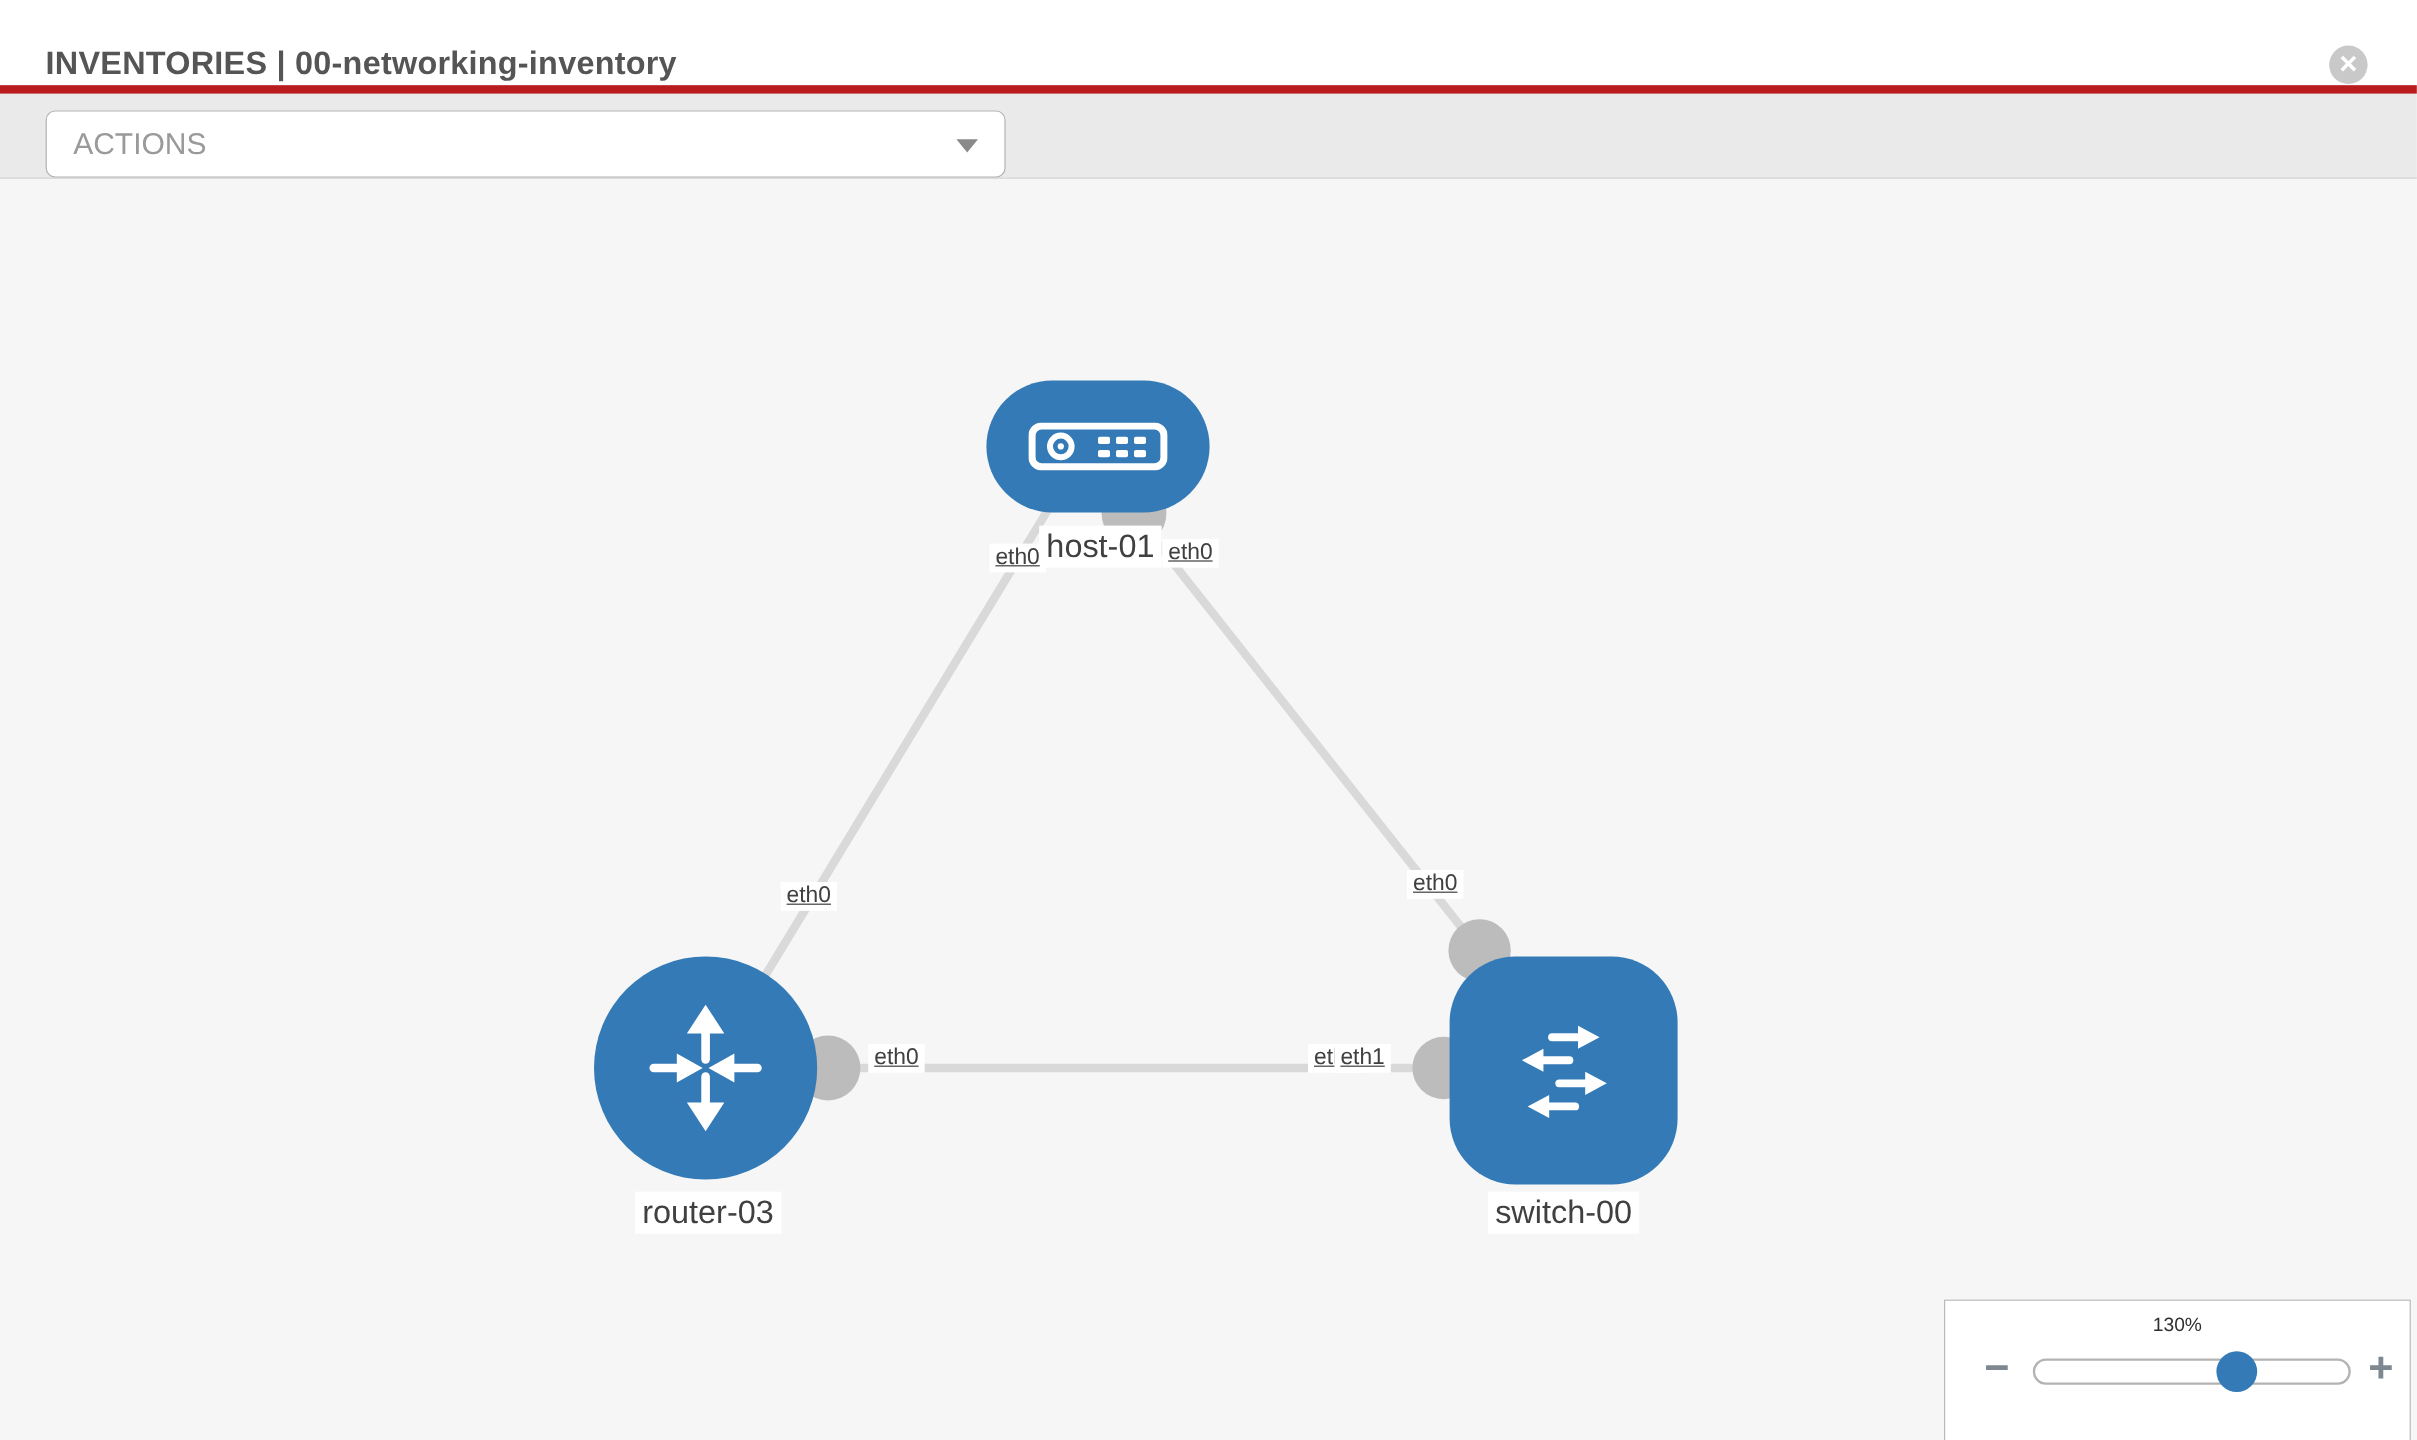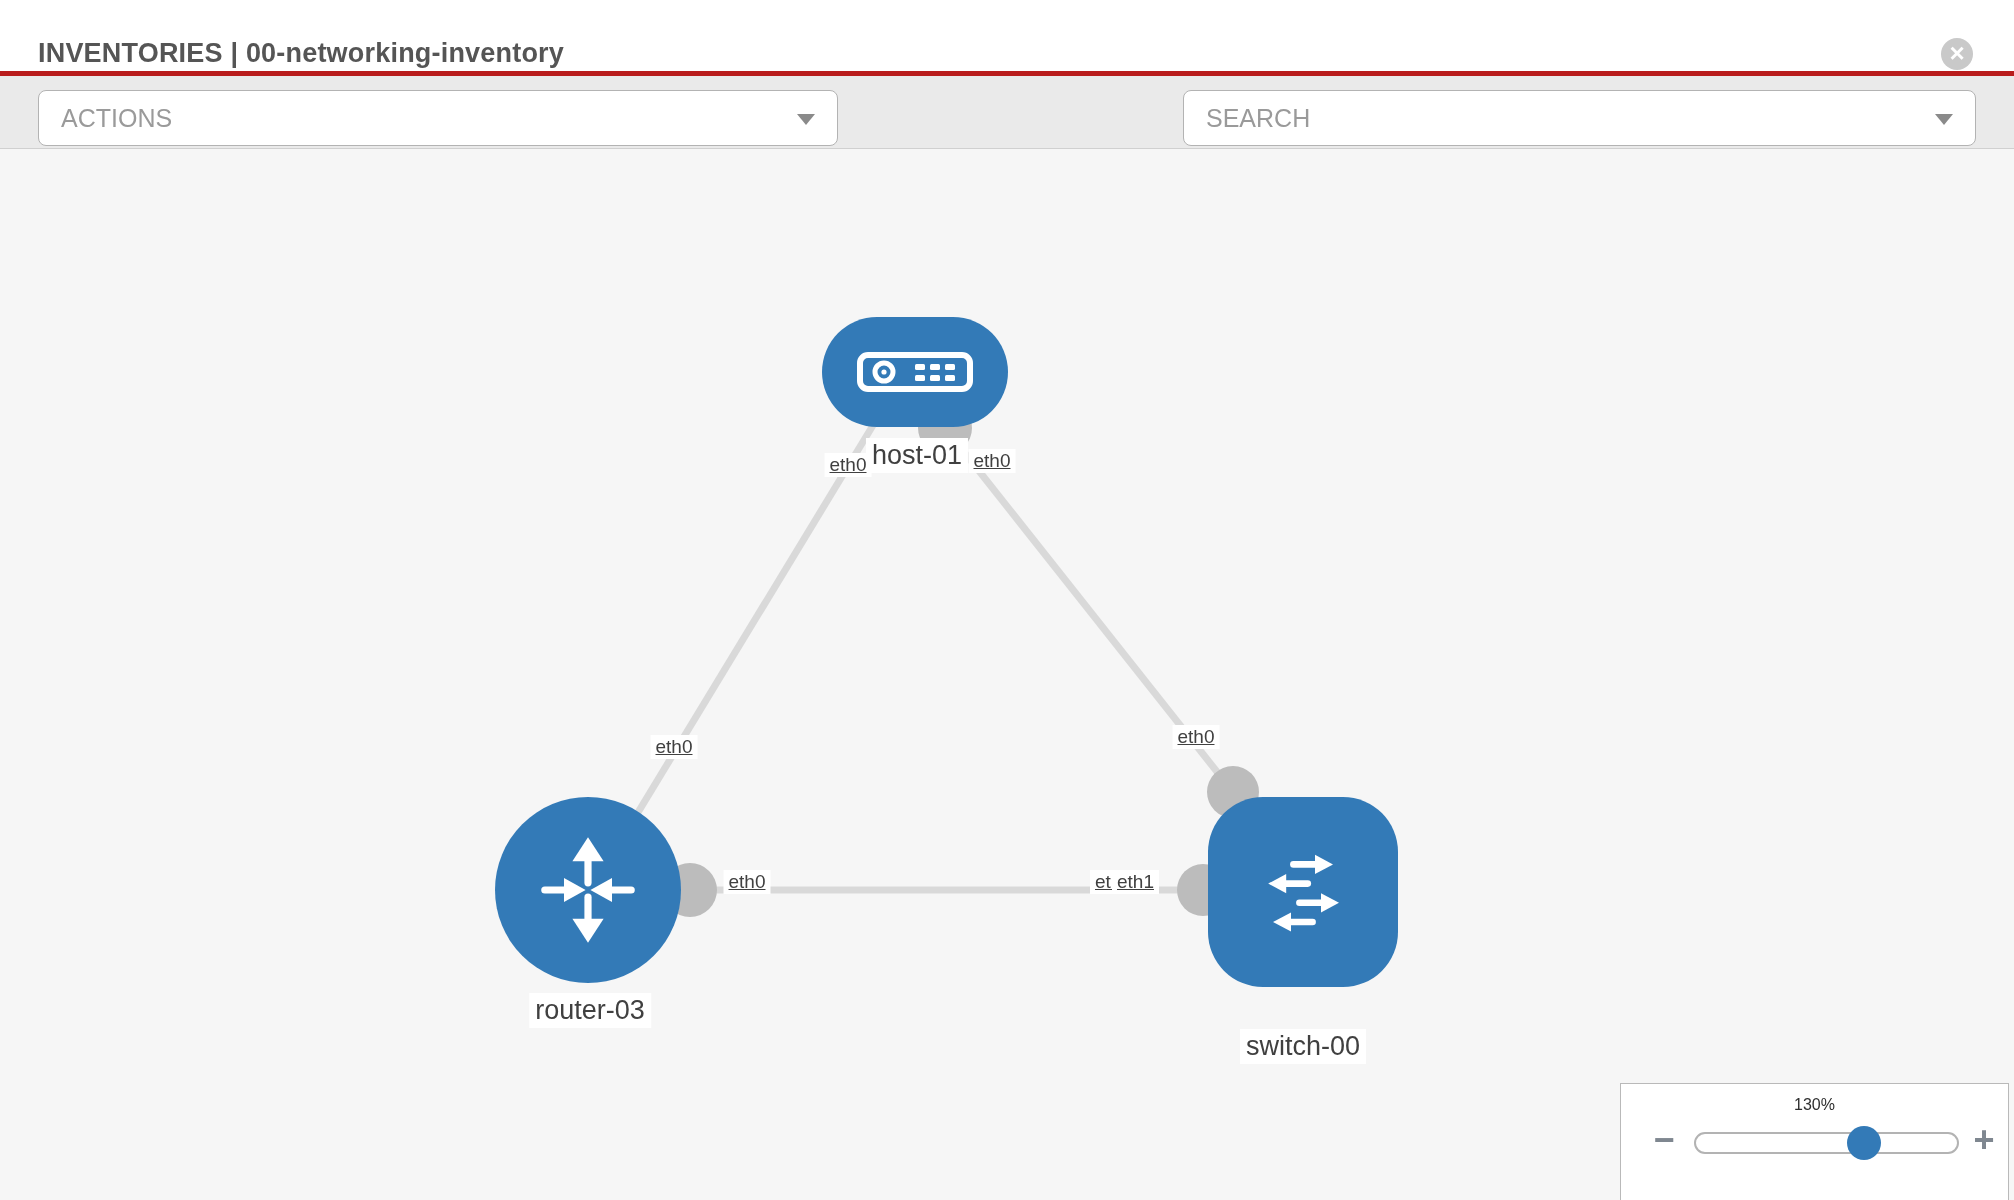--- a/index.html
+++ b/index.html
@@ -9,21 +9,21 @@
   
   .header { position:absolute; top:0; left:0; width:2014px; height:71px; background:#ffffff;margin-top:21px; }
   .header-title { position:absolute; left:38px; top:17px; font-size:27px; font-weight:bold;
                   color:#555555; letter-spacing:.2px; }
   .close-btn { position:absolute; left:1941px; top:17px; width:32px; height:32px; border-radius:50%;
                background:#c9c9c9; color:#ffffff; font-size:26px; font-weight:bold; line-height:30px;
                text-align:center; cursor:pointer; user-select:none; }
 
   
   .toolbar { position:absolute; top:71px; left:0; width:2014px; height:78px; background:#eaeaea;
-             border-top:5px solid #b91c1c; border-bottom:1px solid #d0d0d0; }
+             border-top:7px solid #b91c1c; border-bottom:1px solid #d0d0d0; }
   .select { position:absolute; top:14px; height:56px; background:#ffffff; border:1px solid #b3b3b3;
             border-radius:8px; display:flex; align-items:center; padding:0 22px; font-size:25px;
             color:#9a9a9a; cursor:pointer; }
   .select .caret { position:absolute; right:22px; top:23px; width:0; height:0;
                    border-left:9px solid transparent; border-right:9px solid transparent;
                    border-top:11px solid #8a8a8a; }
   #actions-select { left:38px;  width:800px; }
   #search-select  { left:1183px; width:793px; }
   .tool-icon { position:absolute; top:96px; width:36px; height:36px; color:#7c8590; cursor:pointer; }
   .tool-icon svg { width:100%; height:100%; fill:currentColor; }
@@ -43,21 +43,21 @@
   #node-router { left:495px;  top:648px; width:186px; height:186px; border-radius:50%; }
   #node-switch { left:1208px; top:648px; width:190px; height:190px; border-radius:55px; }
   .node svg { display:block; }
 
   .chip { position:absolute; background:#ffffff; color:#404040; white-space:nowrap; z-index:4; }
   .node-label  { font-size:27px; padding:2px 6px; transform:translateX(-50%); }
   .iface-label { font-size:19px; padding:1px 5px; transform:translateX(-50%);text-decoration:underline; }
   .iface-label.no-center { transform:none; }
   #lbl-host   { left:917px;  top:289px; }
   #lbl-router { left:590px;  top:844px; }
-  #lbl-switch { left:1303px; top:844px;margin-top:36px; }
+  #lbl-switch { left:1303px; top:844px; }
   #if-host-left    { left:848px;  top:304px; }
   #if-host-right   { left:992px;  top:300px; }
   #if-router-top   { left:674px;  top:586px; }
   #if-switch-top   { left:1196px; top:576px; }
   #if-router-right { left:747px;  top:721px; }
   #if-switch-under { left:1090px; top:721px; z-index:4; }
   #if-switch-over  { left:1112px; top:721px; z-index:5;text-align:center; }
 
   
   .zoom-panel { position:absolute; left:1620px; top:934px; width:389px; height:130px;
@@ -93,24 +93,20 @@
         <path d="M507.73 109.1c-2.24-9.03-13.54-12.09-20.12-5.51l-74.36 74.36-67.88-11.31-11.31-67.88 74.36-74.36c6.62-6.62 3.43-17.9-5.66-20.16-47.38-11.74-99.55.91-136.58 37.93-39.64 39.64-50.55 97.1-34.05 147.2L18.74 402.76c-24.99 24.99-24.99 65.51 0 90.5 24.99 24.99 65.51 24.99 90.5 0l213.21-213.21c50.12 16.71 107.47 5.68 147.37-34.22 37.07-37.07 49.7-89.32 37.91-136.73zM64 472c-13.25 0-24-10.75-24-24 0-13.26 10.75-24 24-24s24 10.74 24 24c0 13.25-10.75 24-24 24z"></path>
       </svg>
   </div>
 
   <div class="tool-icon" id="key-btn">
     <svg viewBox="0 0 512 512">
         <path d="M512 176.001C512 273.203 433.202 352 336 352c-11.22 0-22.19-1.062-32.827-3.069l-24.012 27.014A23.999 23.999 0 0 1 261.223 384H224v40c0 13.255-10.745 24-24 24h-40v40c0 13.255-10.745 24-24 24H24c-13.255 0-24-10.745-24-24v-78.059c0-6.365 2.529-12.47 7.029-16.971l161.802-161.802C163.108 213.814 160 195.271 160 176 160 78.798 238.797.001 335.999 0 433.488-.001 512 78.511 512 176.001zM336 128c0 26.51 21.49 48 48 48s48-21.49 48-48-21.49-48-48-48-48 21.49-48 48z"></path>
       </svg>
   </div>
 
-  <div class="select" id="search-select">
-    <span>SEARCH</span>
-    <span class="caret"></span>
-  </div>
 </div>
 
 <div class="canvas">
 
   <svg class="links-svg">
     <line x1="875" y1="273" x2="600" y2="726"></line>
     <line x1="945" y1="279" x2="1233" y2="643"></line>
     <line x1="590" y1="741" x2="1303" y2="741"></line>
   </svg>
 

